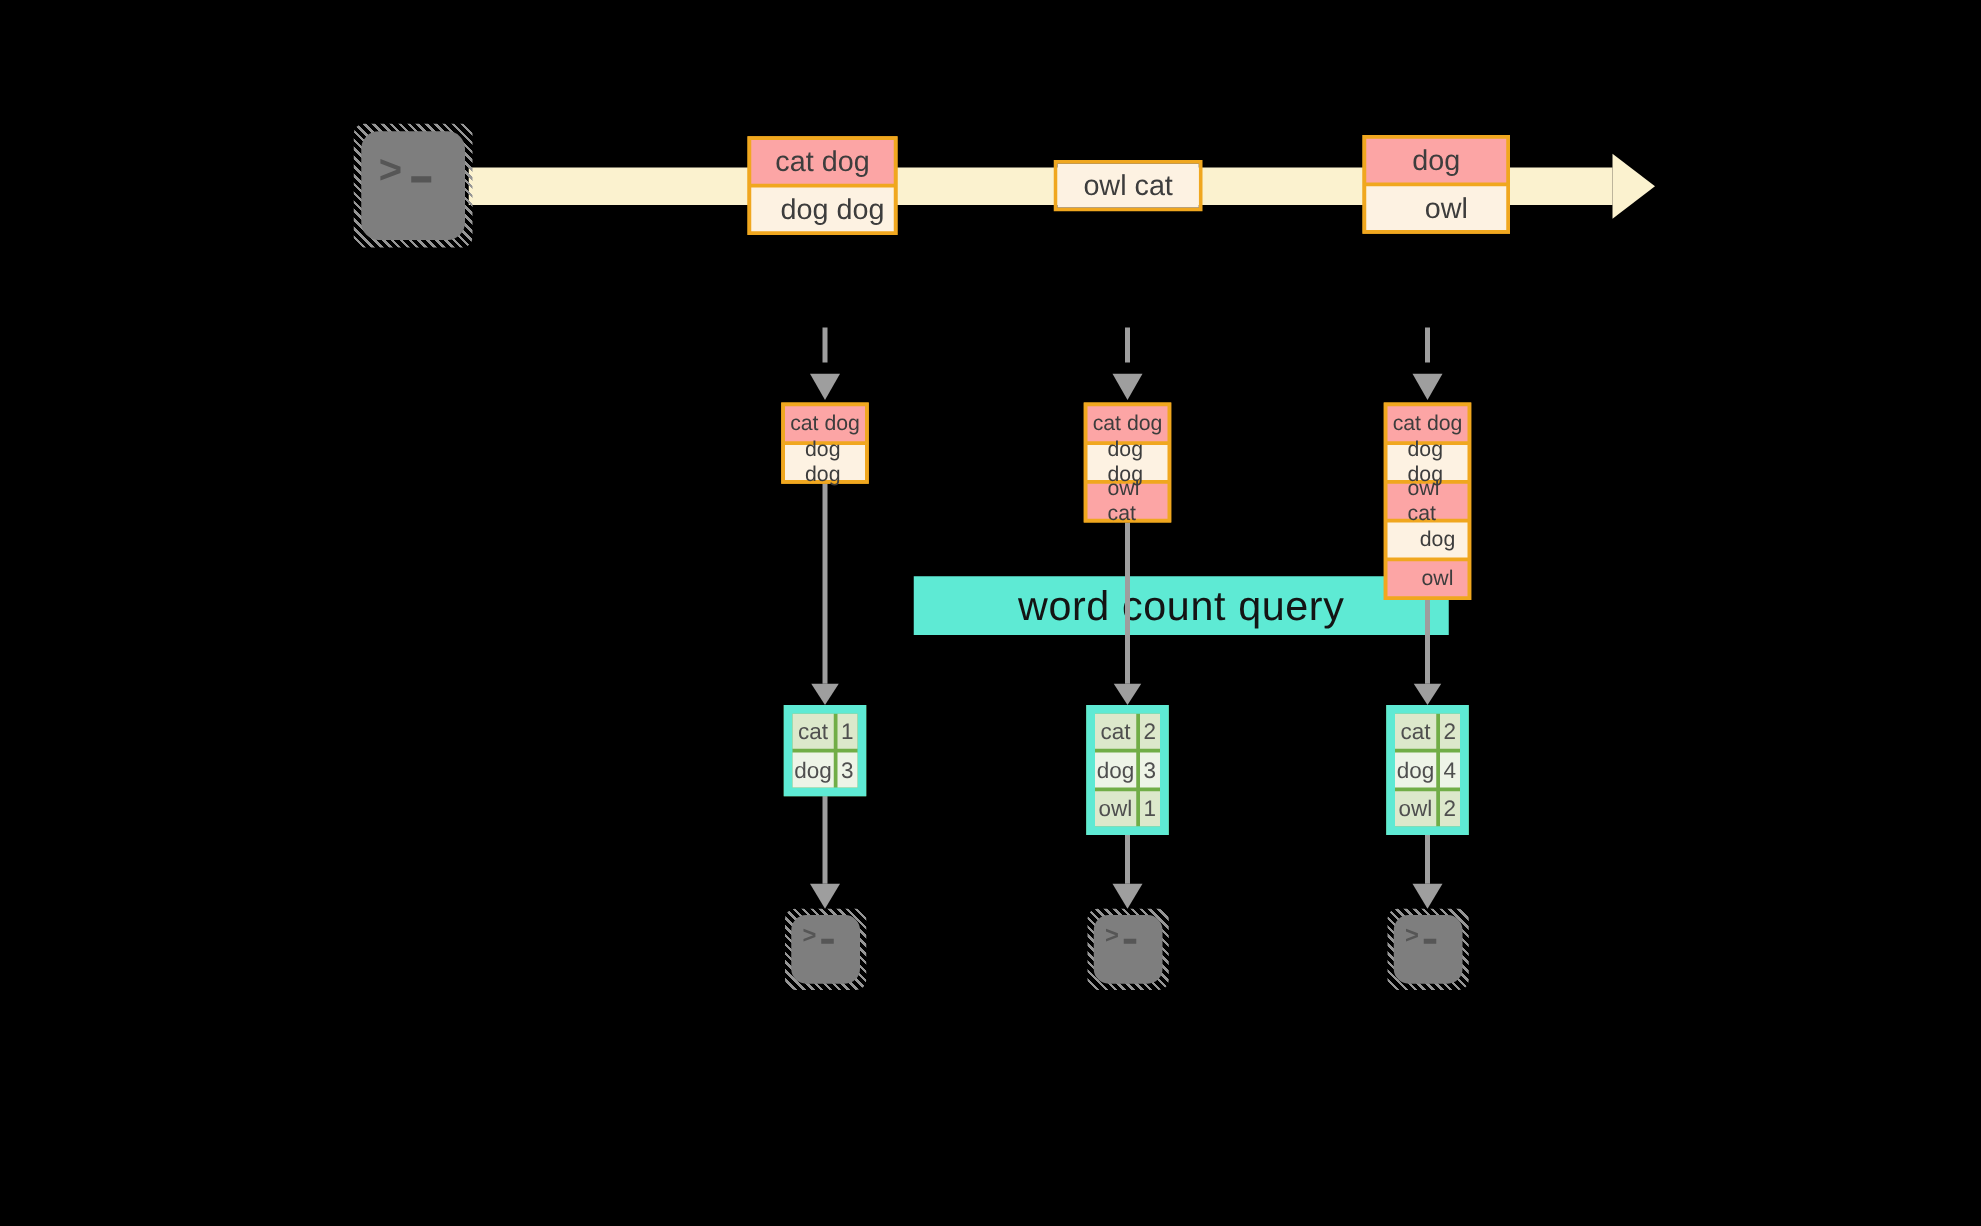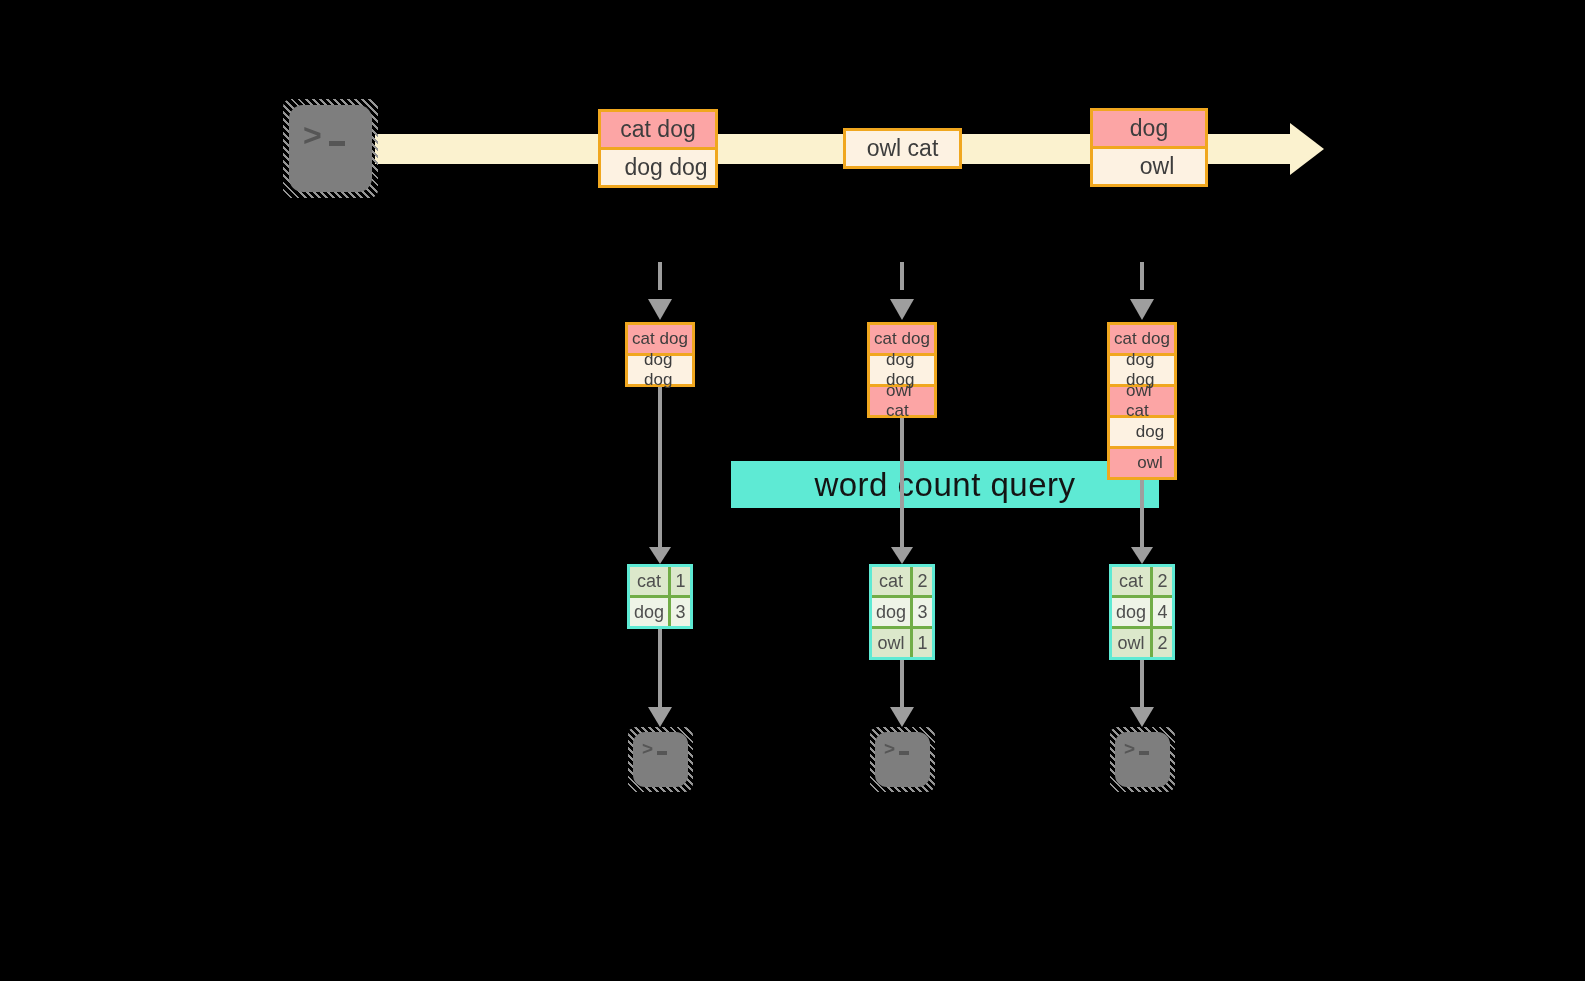--- a/index.html
+++ b/index.html
@@ -33,21 +33,21 @@
     border-top:17px solid #9E9E9E;}
   .tri-big{border-left:12px solid transparent;border-right:12px solid transparent;
     border-top:20px solid #9E9E9E;}
 
   
   .qband{left:695px;top:461px;width:428px;height:47px;background:#5eead4;z-index:1;
     display:flex;align-items:center;justify-content:center;
     font-size:33px;color:#141414;letter-spacing:0.5px;margin-left:36px;}
 
   
-  .gtable{border:3px solid #5eead4;box-sizing:border-box;background:#71AD47;z-index:3;}
+  .gtable{border:7px solid #5eead4;box-sizing:border-box;background:#71AD47;z-index:3;}
   .grow{display:flex;}
   .grow + .grow{margin-top:3px;}
   .gcell{display:flex;align-items:center;justify-content:center;
     height:28px;font-size:18px;color:#4F4F4F;}
   .gword{width:38px;}
   .gnum{width:19px;margin-left:3px;}
   .g-dark{background:#DCE8CB;}
   .g-light{background:#EEF4E7;}
 
   

